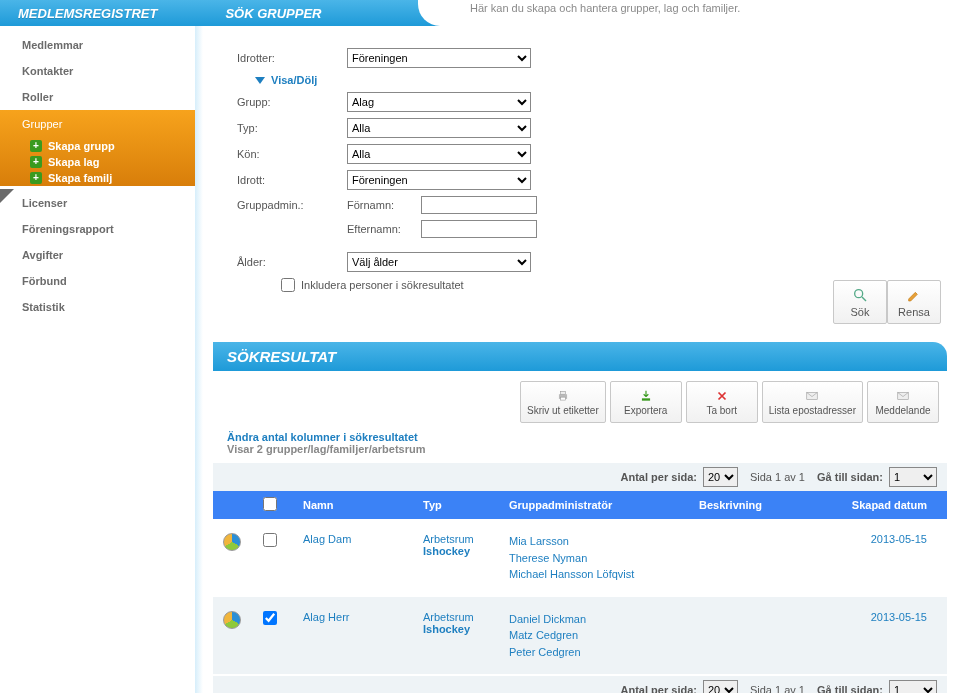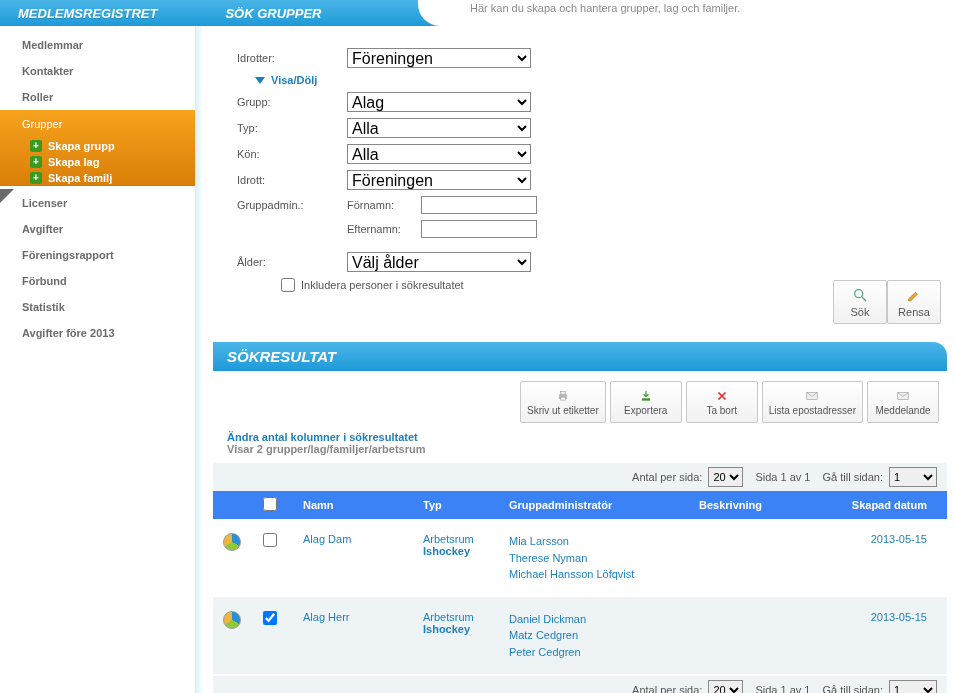--- a/index.html
+++ b/index.html
@@ -18,37 +18,37 @@
 .side-active-wrap .side-active { background: none; }
 .side-sub-link { display:flex; align-items:center; gap:6px; padding: 2px 0 2px 30px; color:#fff; font-weight:bold; font-size:11px; cursor:pointer;}
 .plus-icon { width:12px;height:12px;display:inline-flex;align-items:center;justify-content:center;background:#3a9a1f;border-radius:2px;color:#fff;font-size:10px;line-height:1;font-weight:bold;}
 .side-corner { width:14px;height:14px;background:#6a6a6a; position:absolute; left:0; bottom:auto; margin-top:-1px; clip-path: polygon(0 0, 100% 0, 0 100%);}
 .content { flex:1; padding: 10px 8px 8px 18px; background:#fff; position:relative;}
 .content-left-edge { position:absolute; left:0; top:0; width:8px; height:100%; background:linear-gradient(to right,#d6eefb,#fff);}
 .filters { padding: 6px 10px 10px 24px; }
 .frow { display:flex; align-items:center; margin: 6px 0; }
 .flabel { width:110px; color:#555; }
 .flabel2 { width:74px; color:#555; text-align:left;}
-select.fsel { width:184px; height:20px; border:1px solid #888; background:#fff; font-size:16px; }
+select.fsel { width:184px; height:20px; border:1px solid #888; background:#fff; font-size:11px; }
 input.ftxt { width:116px; height:18px; border:1px solid #888; padding:0 3px; font-size:11px;}
 .vdtoggle { color:#1e7fc0; font-weight:bold; cursor:pointer; display:flex; align-items:center; gap:6px;}
 .tri-icon { width:0;height:0;border-left:5px solid transparent;border-right:5px solid transparent;border-top:7px solid #1e7fc0;}
 .chkrow { display:flex; align-items:center; gap:6px; margin-top:6px;margin-left:44px;}
 .actions { position:absolute; right:14px; top:254px; display:flex; }
 .btn { width:54px; height:44px; border:1px solid #c8c8c8; background:linear-gradient(#fff,#f1f1f1); display:flex; flex-direction:column; align-items:center; justify-content:center; gap:3px; cursor:pointer; font-size:11px; color:#555; border-radius:2px;}
 .btn svg { width:16px; height:16px; }
 .results { margin-top: 40px; }
 .reshdr { background: linear-gradient(#4ab5e8,#1e9ad8); color:#fff; font-weight:bold; font-style:italic; font-size:15px; padding:6px 14px; border-top-right-radius:14px;}
 .toolbar { display:flex; justify-content:flex-end; gap:4px; padding:10px 8px 6px 8px; }
 .tbtn { min-width:72px; height:42px; border:1px solid #c8c8c8; background:linear-gradient(#fff,#f1f1f1); display:flex; flex-direction:column; align-items:center; justify-content:center; gap:2px; cursor:pointer; font-size:10px; color:#555; border-radius:2px; padding:0 6px;}
 .tbtn svg{width:14px;height:14px;}
 .reslink { color:#1e7fc0; font-weight:bold; cursor:pointer; padding: 2px 14px 0 14px; display:inline-block;}
 .ressub { color:#888; font-weight:bold; padding: 0 14px 6px 14px;}
 .pager { display:flex; align-items:center; justify-content:flex-end; gap:6px; background:#eef3f6; padding:4px 10px; color:#555; margin-top:2px;}
-.pager .lbl{font-weight:normal;}
+.pager .lbl{font-weight:bold;}
 .pager select{height:20px;border:1px solid #888;font-size:11px;}
 .thead { display:flex; background:#3b82f6; color:#fff; font-weight:bold; padding:6px 10px; align-items:center;}
 .col-ico{width:40px;}
 .col-chk{width:40px;}
 .col-name{width:120px;}
 .col-typ{width:86px;}
 .col-adm{width:190px;}
 .col-besk{width:150px;}
 .col-date{flex:1;text-align:right;padding-right:10px;}
 .trow { display:flex; padding:14px 10px; align-items:flex-start; border-bottom:0;}
@@ -87,25 +87,24 @@
           <span>Skapa lag</span>
         </div>
         <div class="side-sub-link">
           <span class="plus-icon">+</span>
           <span>Skapa familj</span>
         </div>
       </div>
       <div class="side-corner"></div>
 
       <a class="side-item">Licenser</a>
+      <a class="side-item">Föreningsrapport</a>
       <a class="side-item">Avgifter</a>
-      <a class="side-item">Föreningsrapport</a>
       <a class="side-item">Förbund</a>
       <a class="side-item">Statistik</a>
-      <a class="side-item">Avgifter före 2013</a>
     </div>
   </div>
 
   <div class="content">
     <div class="content-left-edge"></div>
 
     <div class="filters">
       <div class="frow">
         <span class="flabel">Idrotter:</span>
         <select class="fsel"><option>Föreningen</option></select>

